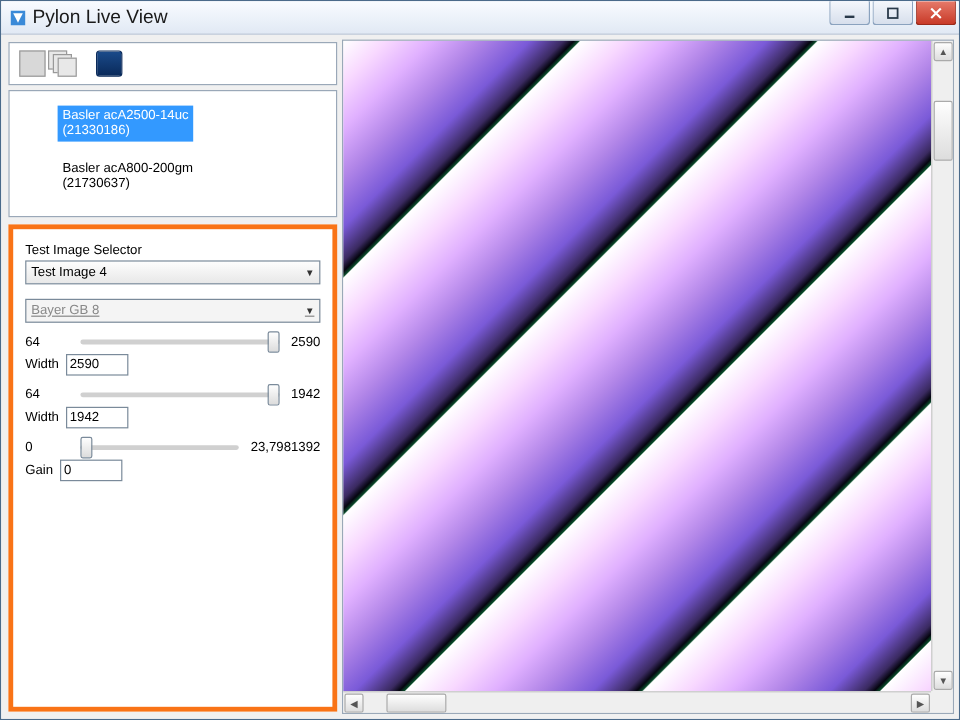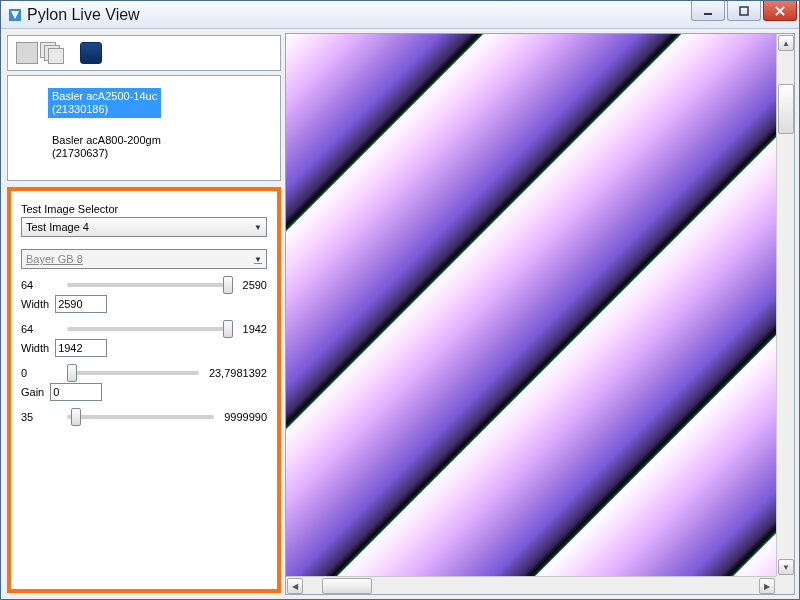--- a/index.html
+++ b/index.html
@@ -212,27 +212,20 @@
           <div class="slider-track">
             <div class="slider-thumb" style="left:0"></div>
           </div>
           <div class="max">23,7981392</div>
         </div>
         <div class="value-row">
           <label>Gain</label>
           <input value="0" style="">
         </div>
 
-        <div class="slider-row">
-          <div class="min">35</div>
-          <div class="slider-track">
-            <div class="slider-thumb" style="left:4px"></div>
-          </div>
-          <div class="max">9999990</div>
-        </div>
       </div>
     </div>
 
     <div class="preview">
       <div class="preview-canvas"></div>
       <div class="scrollbar-v">
         <div class="sb-btn sb-v-up">▲</div>
         <div class="sb-thumb-v"></div>
         <div class="sb-btn sb-v-down">▼</div>
       </div>

